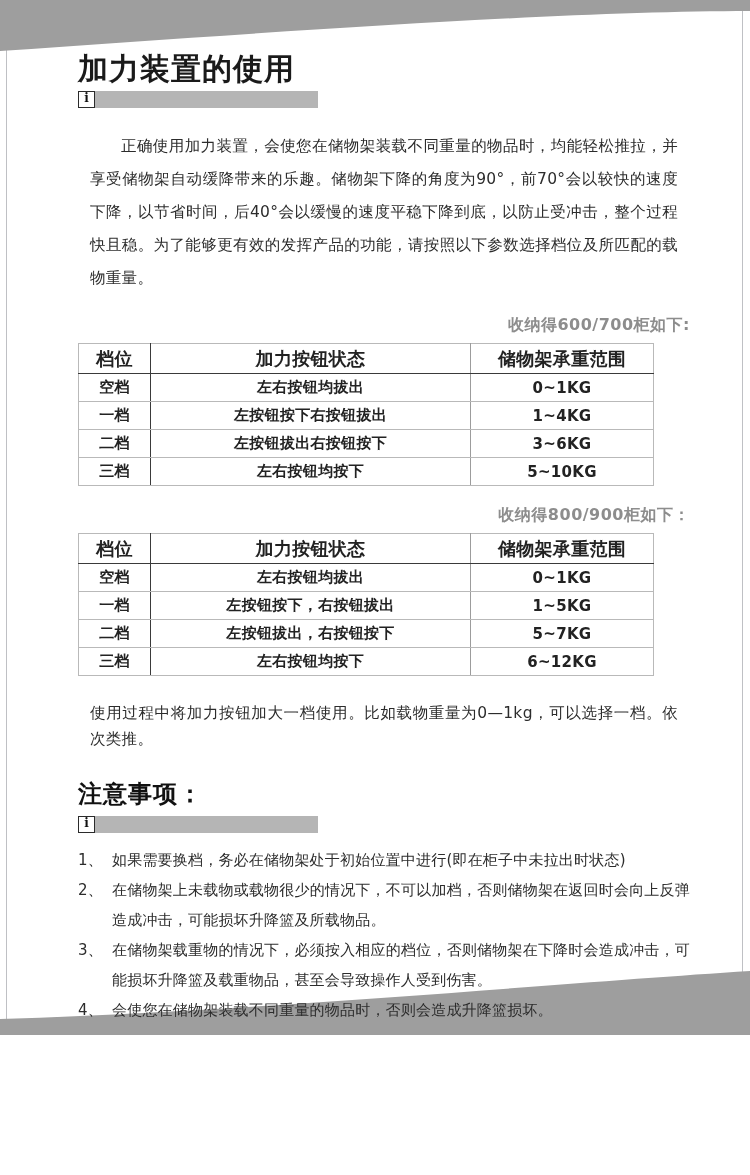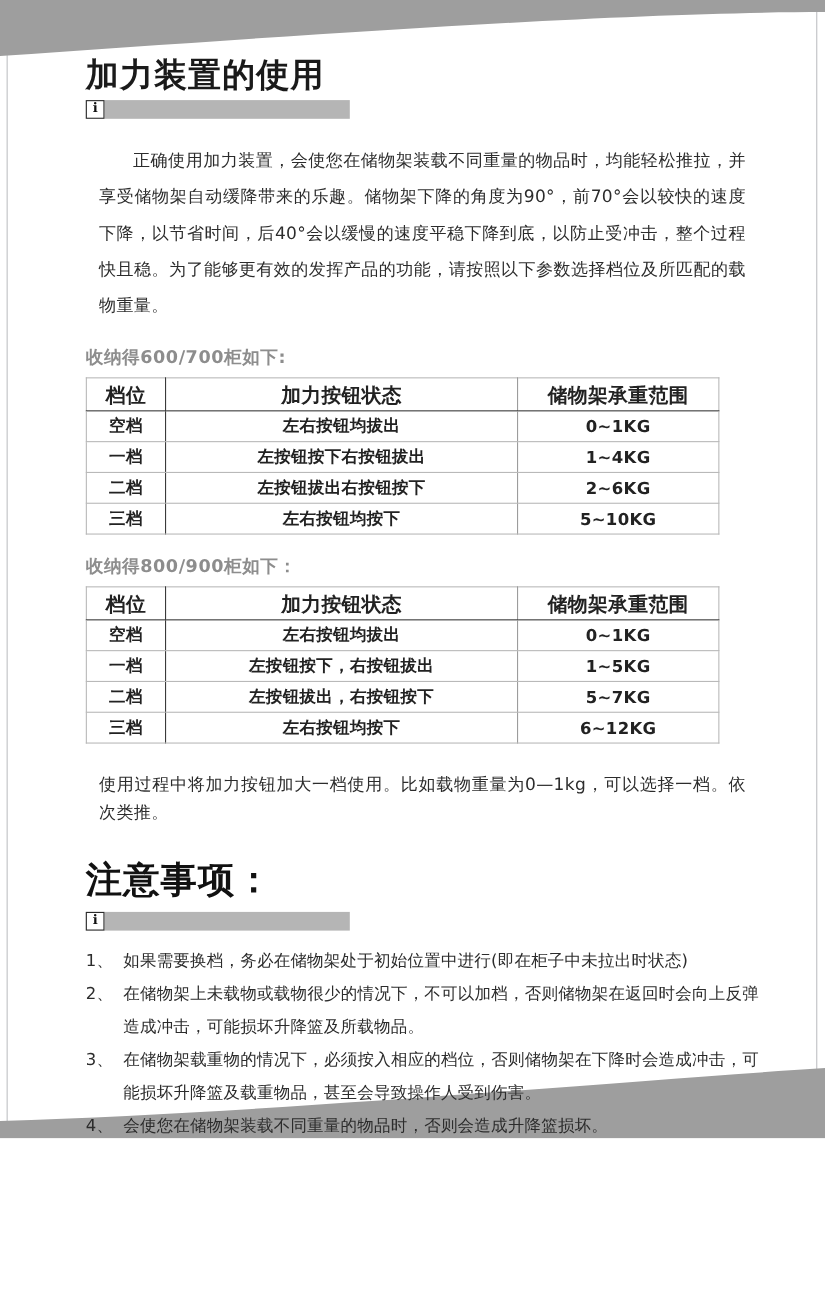--- a/index.html
+++ b/index.html
@@ -101,20 +101,21 @@
   }
   .para-indent { text-indent: 2em; }
 
   
   .sub-title {
     font-size: 16px;
     font-weight: bold;
     color: #8d8d8d;
     letter-spacing: 0.5px;
     margin: 0;
+    text-align: right;
   }
 
   
   table.spec {
     border-collapse: collapse;
     width: 575px;
     table-layout: fixed;
     border: 1.5px solid #3a3a3a;
     background: #ffffff;
   }
@@ -158,21 +159,21 @@
   }
   .note-text {
     flex: 1 1 auto;
     text-align: justify;
     text-justify: inter-ideograph;
   }
 
   .h1-notes {
     font-family: "DejaVu Serif", "Liberation Serif", serif;
     font-weight: bold;
-    font-size: 33px;
+    font-size: 24px;
     color: #111111;
     letter-spacing: 1px;
     margin: 0;
   }
 </style>
 </head>
 <body>
 
 <div class="page">
 
@@ -225,21 +226,21 @@
           <td>0~1KG</td>
         </tr>
         <tr>
           <td class="col-gear">一档</td>
           <td class="col-state">左按钮按下右按钮拔出</td>
           <td>1~4KG</td>
         </tr>
         <tr>
           <td class="col-gear">二档</td>
           <td class="col-state">左按钮拔出右按钮按下</td>
-          <td>2~6KG</td>
+          <td>3~6KG</td>
         </tr>
         <tr>
           <td class="col-gear">三档</td>
           <td class="col-state">左右按钮均按下</td>
           <td>5~10KG</td>
         </tr>
       </tbody>
     </table>
 
     <div style="height:19px"></div>

